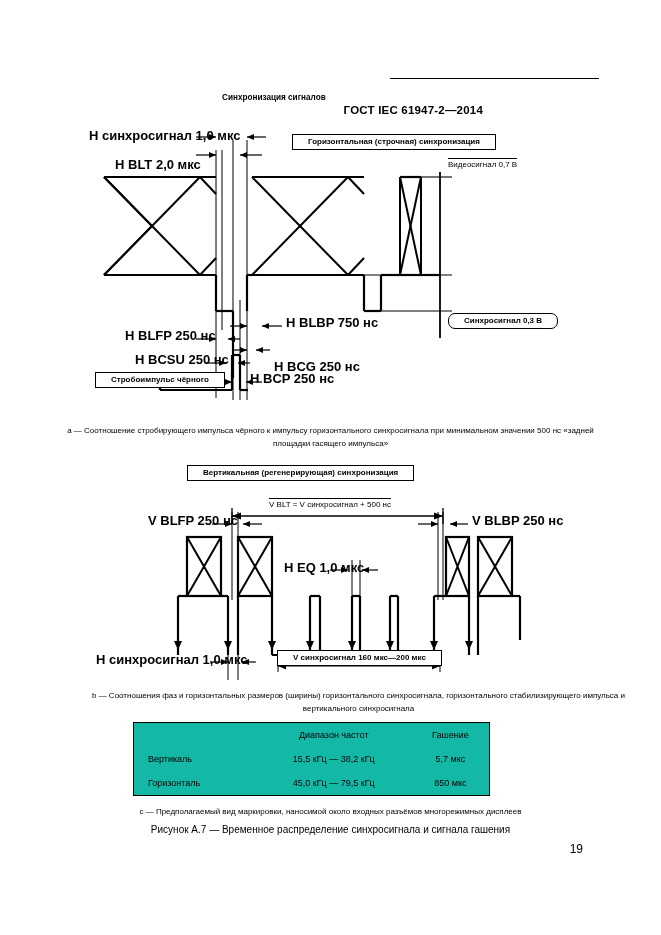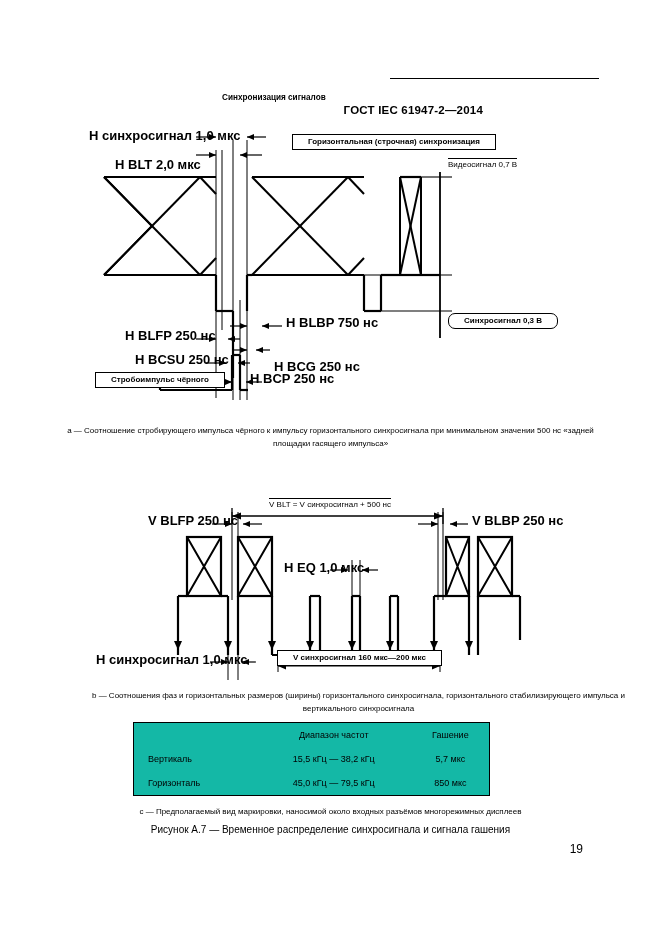--- a/index.html
+++ b/index.html
@@ -165,20 +165,21 @@
 
   <div class="lbl" style="left:125px;top:331px;">H BLFP 250 нс</div>
   <div class="lbl" style="left:286px;top:318px;">H BLBP 750 нс</div>
   <div class="lbl" style="left:135px;top:355px;">H BCSU 250 нс</div>
   <div class="lbl" style="left:274px;top:342px;margin-top:20px;">H BCG 250 нс</div>
   <div class="lbl" style="left:250px;top:374px;text-align:right;">H BCP 250 нс</div>
   <div class="boxlbl" style="left:95px;top:372px;">Стробоимпульс чёрного</div>
 
   <div class="cap" style="top:425px;">a — Соотношение стробирующего импульса чёрного к импульсу горизонтального синхросигнала при минимальном значении 500 нс «задней площадки гасящего импульса»</div>
 
+  <div class="boxlbl" style="left:187px;top:465px;">Вертикальная (регенерирующая) синхронизация</div>
 
   <svg width="661" height="935">
 
     <g stroke="#000" fill="#000" stroke-width="1.3">
       <path d="M232,508 L232,524"></path>
       <path d="M443,508 L443,524"></path>
       <path d="M232,516 L443,516" stroke-width="1.3"></path>
       <path d="M232,516 l9,-3.5 l0,7 z" stroke="none"></path>
       <path d="M443,516 l-9,-3.5 l0,7 z" stroke="none"></path>
     </g>

